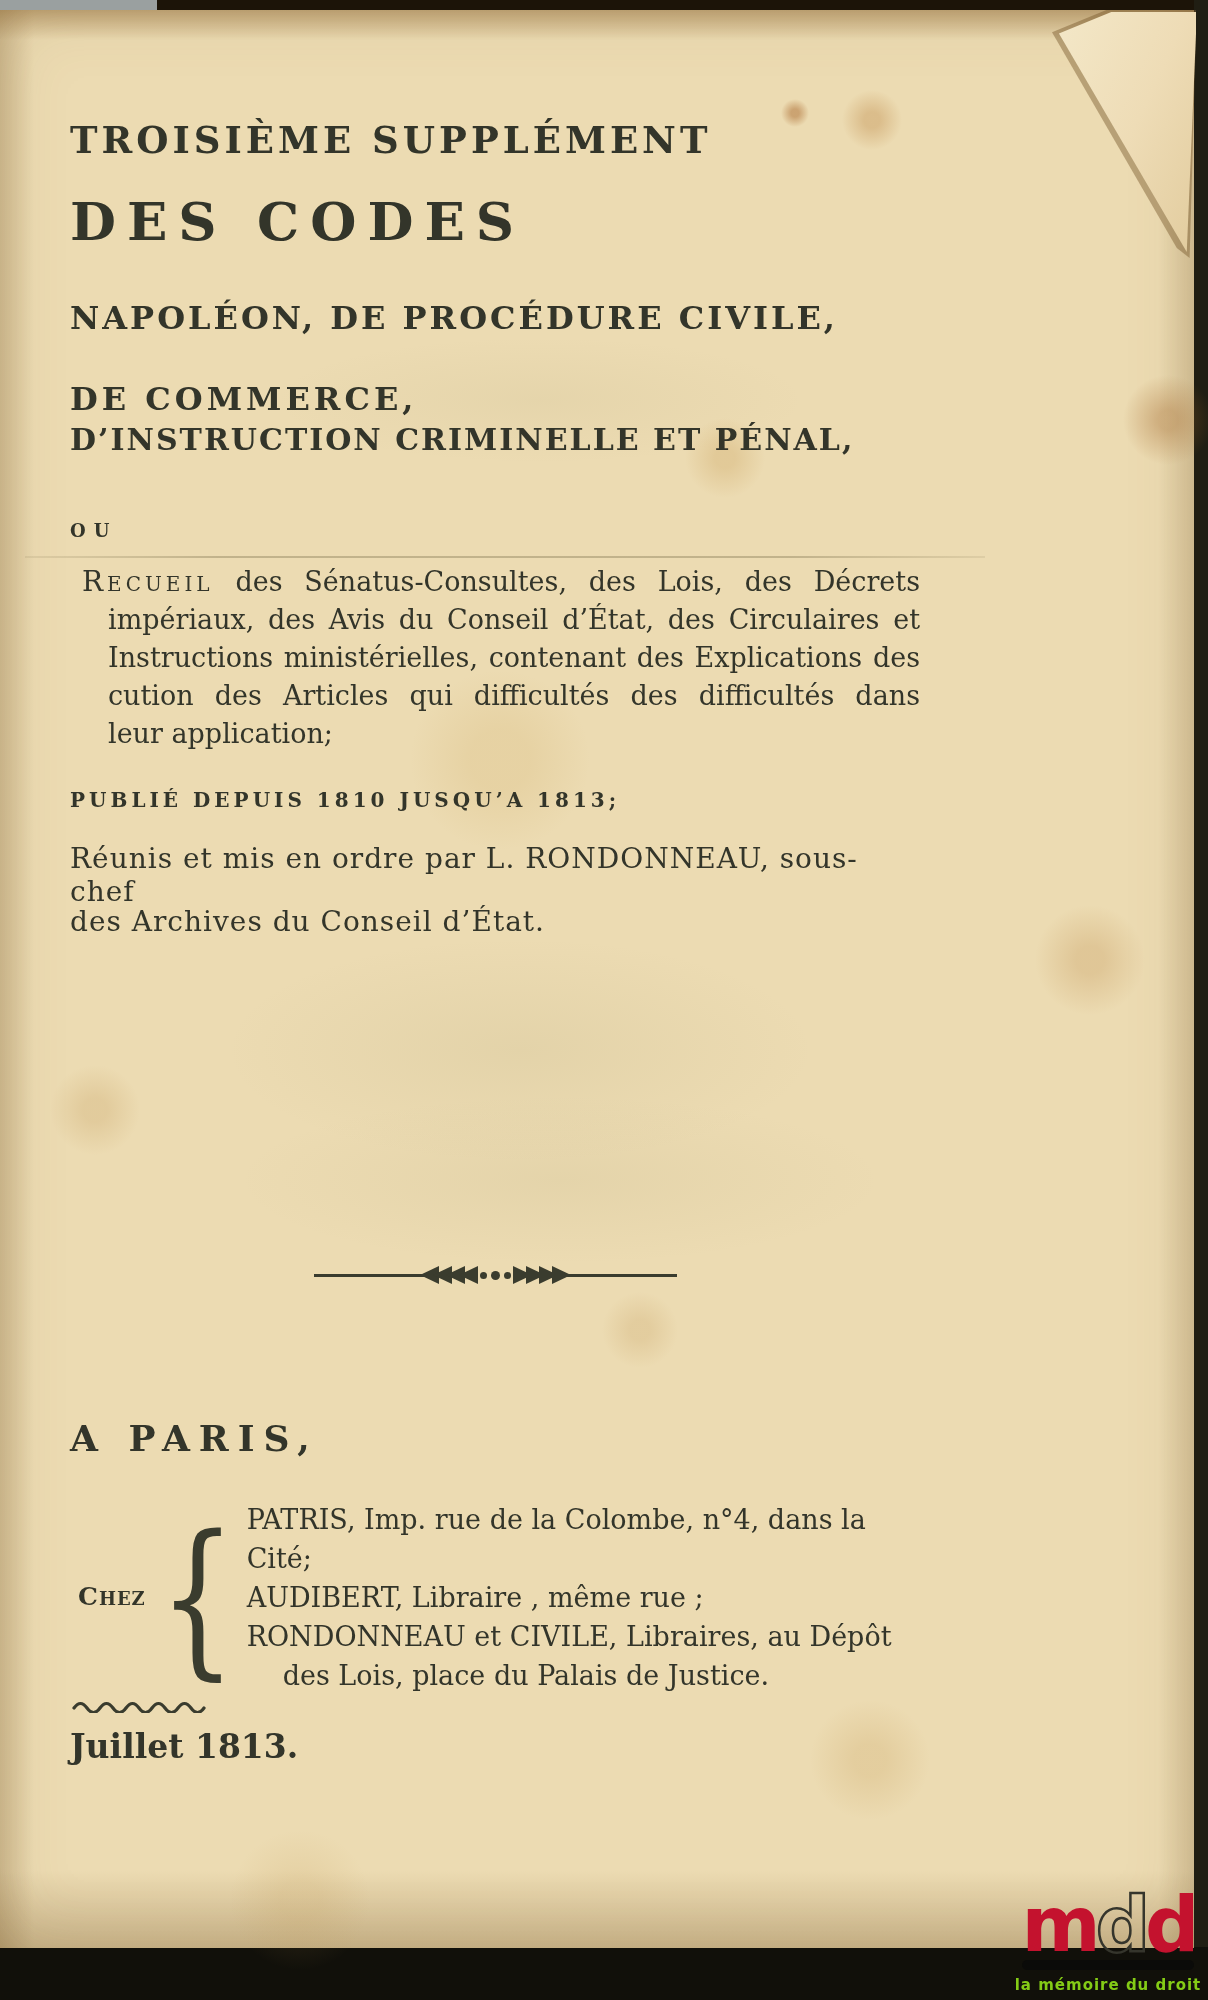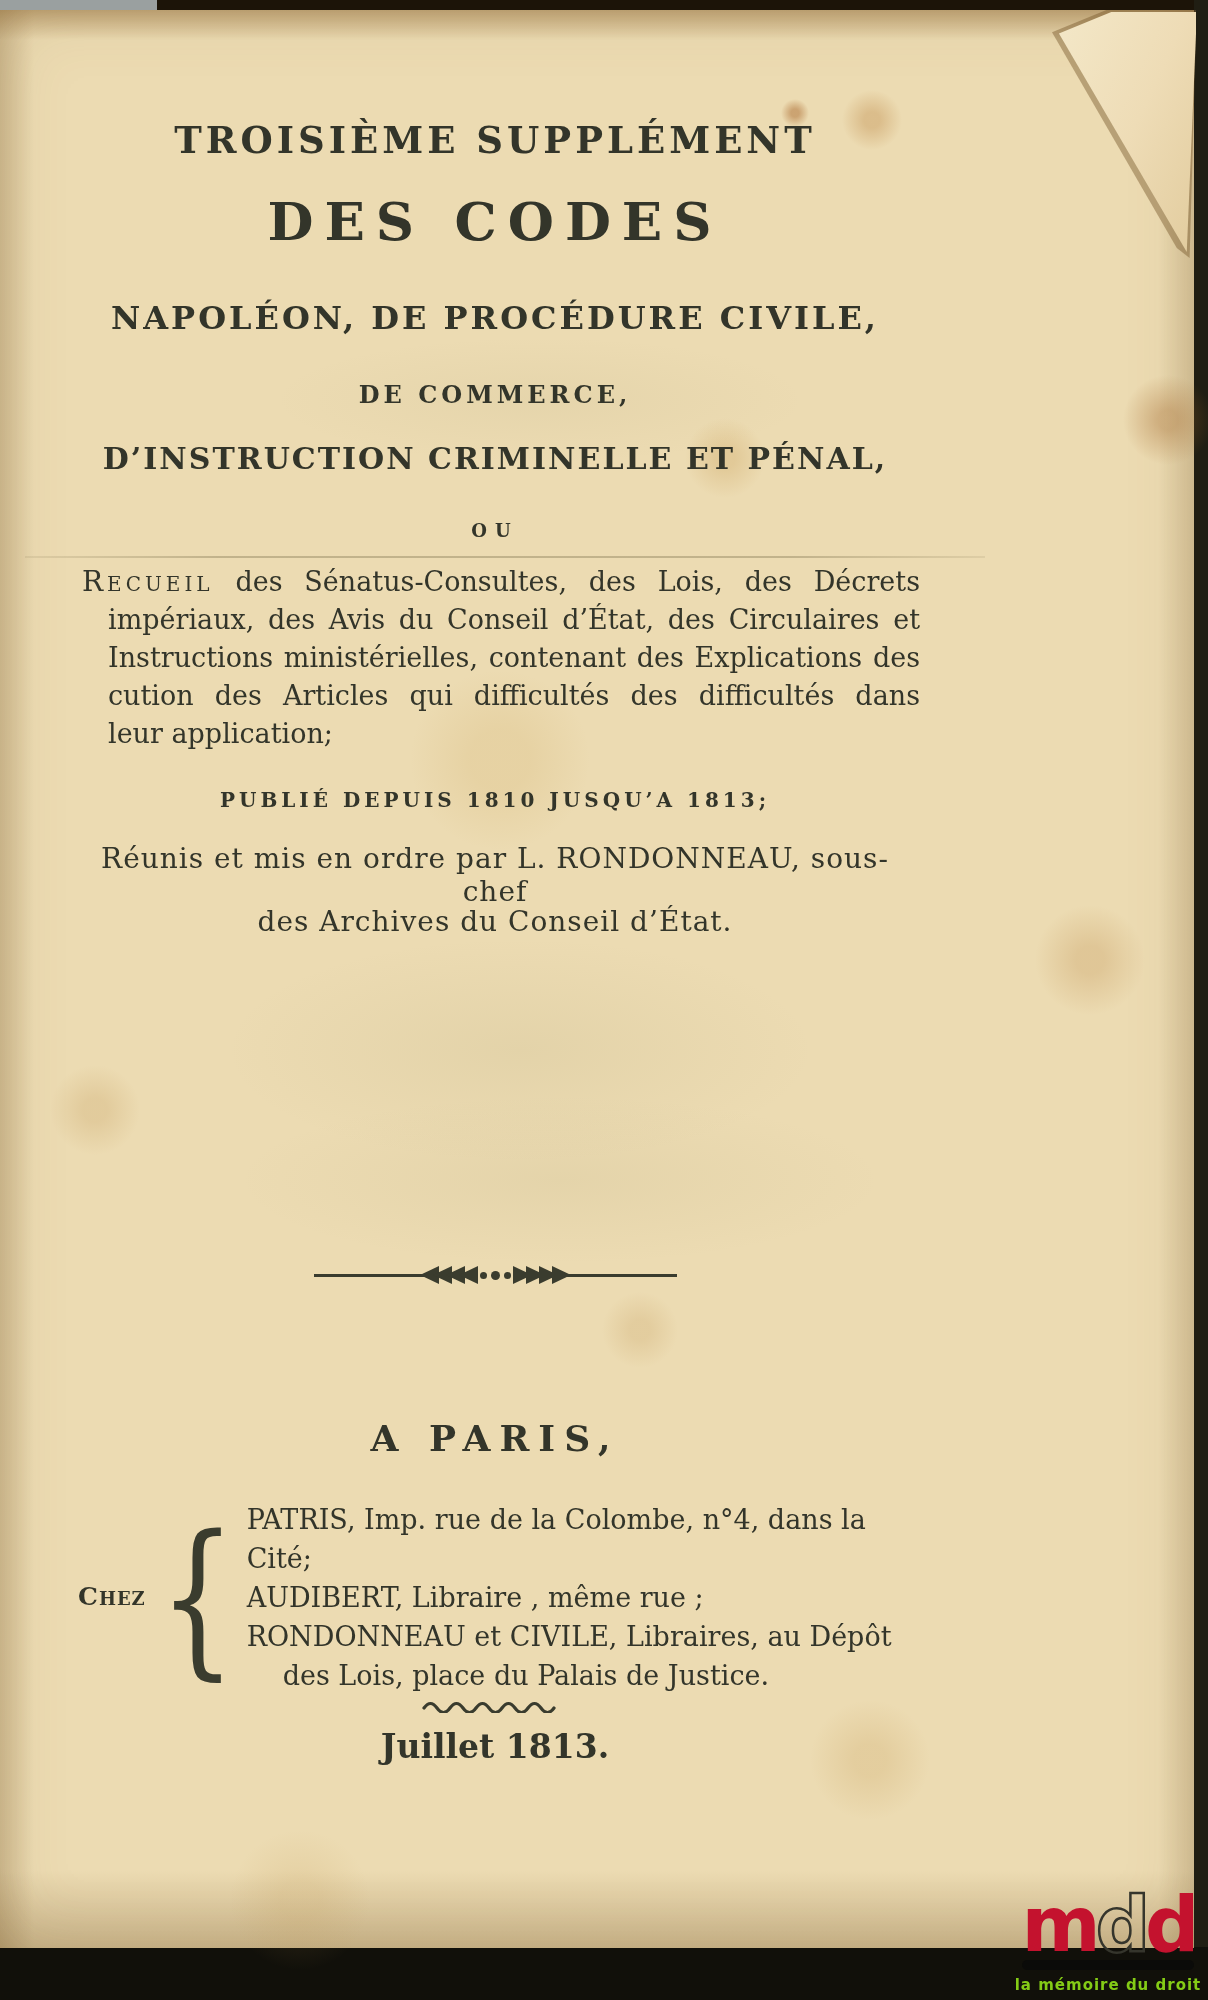--- a/index.html
+++ b/index.html
@@ -55,27 +55,27 @@
   }
   .dogear {
     position:absolute; top:12px; left:1042px; width:154px; height:240px;
     clip-path:polygon(11% 9%, 45% 0, 100% 0, 100% 9%, 94% 100%);
     background:linear-gradient(115deg, #f4e9ca 0%, #eede b8 45%, #eedcb6 55%, #e2cc9e 100%);
     background:linear-gradient(115deg, #f4e9ca 0%, #eedcb6 55%, #e2cc9e 100%);
   }
 
   
   .content { position:absolute; left:70px; top:0; width:850px; height:100%; }
-  .content > div { position:absolute; width:100%; text-align:center; }
+  .content > div { position:absolute; width:100%; text-align:left; }
 
   .h1   { top:118px; font-size:37px; font-weight:700; letter-spacing:4px; }
   .h2   { top:190px; font-size:53px; font-weight:700; letter-spacing:11px; }
   .sub1 { top:299px; font-size:32px; font-weight:700; letter-spacing:3px; }
-  .sub2 { top:380px; font-size:24px; font-weight:700; letter-spacing:4px; }
-  .sub3 { top:441px; font-size:30px; font-weight:700; letter-spacing:2px; }
+  .sub2 { top:380px; font-size:32px; font-weight:700; letter-spacing:4px; }
+  .sub3 { top:422px; font-size:30px; font-weight:700; letter-spacing:2px; }
   .ou   { top:520px; font-size:18px; font-weight:700; letter-spacing:8px; }
 
   .faint-rule { top:556px; left:-45px !important; width:960px !important; height:2px;
     background:linear-gradient(90deg, rgba(95,85,50,.10), rgba(95,85,50,.30) 20%, rgba(95,85,50,.30) 80%, rgba(95,85,50,.10)); }
 
   .summary { top:563px; left:12px !important; width:838px !important; text-align:left !important;
     font-size:27px; line-height:38px; }
   .summary-line { text-align:justify; text-align-last:justify; }
   .summary-line.indented { padding-left:26px; }
   .summary-line.last { text-align-last:left; }

